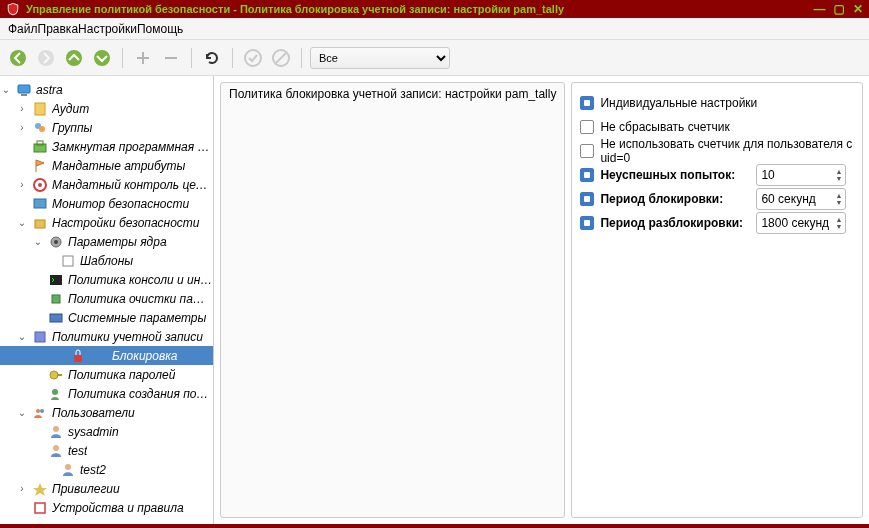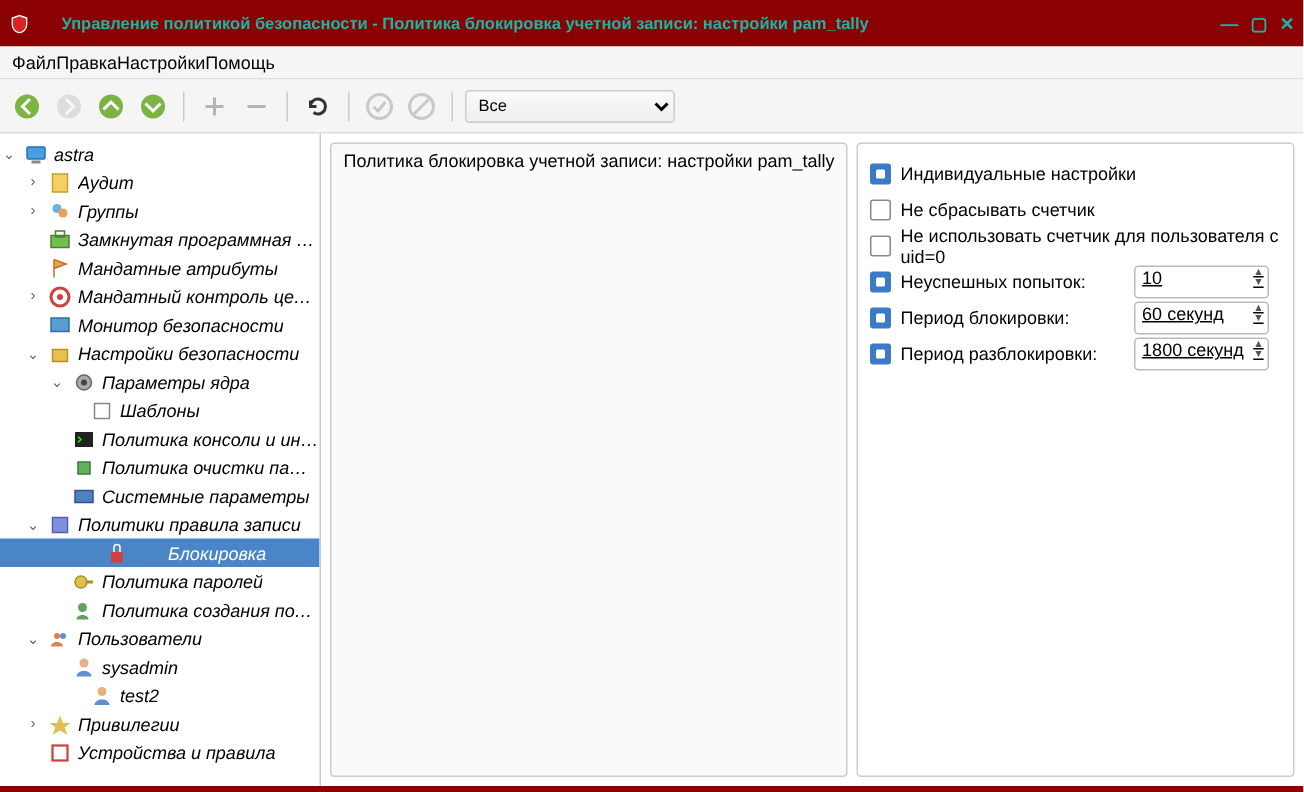--- a/index.html
+++ b/index.html
@@ -1,17 +1,17 @@
 <!DOCTYPE html>
 <html><head>
 <meta charset="utf-8">
 <style>
 * { box-sizing: border-box; margin: 0; padding: 0; }
 body { font-family: "Segoe UI", Tahoma, sans-serif; font-size: 12px; background: #fff; width: 869px; height: 528px; overflow: hidden; display: flex; flex-direction: column; }
-.titlebar { background: #8b0000; color: #14b8a6; height: 31px; display: flex; align-items: center; padding: 0 6px; gap: 15px; }
+.titlebar { background: #8b0000; color: #84cc16; height: 18px; display: flex; align-items: center; padding: 0 6px; }
 .titlebar .shield { width: 14px; height: 14px; margin-right: 6px; }
 .titlebar .title { font-weight: bold; font-size: 11px; flex: 1; }
 .titlebar .win-controls { display: flex; gap: 8px; font-weight: bold; }
 .titlebar .win-controls span { cursor: pointer; }
 .menubar { height: 22px; display: flex; align-items: center; padding: 0 8px; background: #f5f5f5; border-bottom: 1px solid #ddd; }
 .menubar span { cursor: pointer; }
 .toolbar { height: 36px; display: flex; align-items: center; padding: 0 6px; gap: 4px; background: #f5f5f5; border-bottom: 1px solid #ddd; }
 .toolbar .btn { width: 24px; height: 24px; display: flex; align-items: center; justify-content: center; border-radius: 3px; cursor: pointer; }
 .toolbar .sep { width: 1px; height: 20px; background: #ccc; margin: 0 4px; }
 .toolbar .btn.disabled { opacity: 0.4; cursor: default; }
@@ -23,22 +23,22 @@
 .tree-toggle { width: 12px; text-align: center; color: #666; font-size: 10px; flex-shrink: 0; }
 .tree-icon { width: 16px; height: 16px; margin: 0 4px; display: flex; align-items: center; justify-content: center; flex-shrink: 0; }
 .tree-label { overflow: hidden; text-overflow: ellipsis; font-style: italic; }
 .mainpanel { flex: 1; padding: 6px; display: flex; flex-direction: row; gap: 6px; overflow: hidden; }
 .panel-header { border: 1px solid #ccc; border-radius: 3px; padding: 4px 8px; background: #fafafa; }
 .panel-body { border: 1px solid #ccc; border-radius: 3px; padding: 8px; flex: 1; overflow: auto; }
 .row { display: flex; align-items: center; height: 24px; gap: 6px; }
 .checkbox { width: 14px; height: 14px; border: 1px solid #888; border-radius: 2px; display: flex; align-items: center; justify-content: center; flex-shrink: 0; background: #fff; }
 .checkbox.checked { background: #3b7ac7; border-color: #3b7ac7; }
 .checkbox.checked::after { content: ""; width: 6px; height: 6px; background: #fff; border-radius: 1px; }
-.field-label { width: 150px; }
-.spinbox { display: flex; border: 1px solid #bbb; height: 22px; width: 90px; background: #fff; border-radius: 3px; text-decoration: underline; }
+.field-label { width: 150px; font-weight: bold; }
+.spinbox { display: flex; align-items: center; border: 1px solid #bbb; height: 22px; width: 90px; background: #fff; border-radius: 3px; }
 .spinbox span.val { flex: 1; padding: 0 4px; }
 .spinbox .arrows { display: flex; flex-direction: column; font-size: 7px; line-height: 7px; padding-right: 3px; color: #555; }
 .statusbar { height: 4px; background: #8b0000; }
 svg { display: block; }
 </style>
 </head>
 <body>
 
 <div class="titlebar">
   <span class="shield">
@@ -247,21 +247,21 @@
         </span>
         <span class="tree-label">Системные параметры</span>
       </div>
     <div class="tree-item" style="padding-left:16px">
         <span class="tree-toggle">⌄</span>
         <span class="tree-icon">
           <svg width="16" height="16" viewBox="0 0 16 16">
             <rect x="3" y="3" width="10" height="10" fill="#8090e0" stroke="#5060b0"></rect>
           </svg>
         </span>
-        <span class="tree-label">Политики правила записи</span>
+        <span class="tree-label">Политики учетной записи</span>
       </div>
     <div class="tree-item selected" style="padding-left:32px">
         <span class="tree-toggle"></span>
         <span class="tree-icon">
           <svg width="16" height="16" viewBox="0 0 16 16">
             <rect x="4" y="7" width="8" height="7" fill="#d04040"></rect>
             <path d="M6 7 V4 A2 2 0 0 1 10 4 V7" stroke="#fff" fill="none"></path>
           </svg>
         </span>
         <span class="tree-label">Блокировка</span>
@@ -299,20 +299,30 @@
       </div>
     <div class="tree-item" style="padding-left:32px">
         <span class="tree-toggle"></span>
         <span class="tree-icon">
           <svg width="16" height="16" viewBox="0 0 16 16">
             <circle cx="8" cy="5" r="3" fill="#e8b080"></circle>
             <path d="M3 14 C3 9 13 9 13 14" fill="#6090d0"></path>
           </svg>
         </span>
         <span class="tree-label">sysadmin</span>
+      </div>
+    <div class="tree-item" style="padding-left:32px">
+        <span class="tree-toggle"></span>
+        <span class="tree-icon">
+          <svg width="16" height="16" viewBox="0 0 16 16">
+            <circle cx="8" cy="5" r="3" fill="#e8b080"></circle>
+            <path d="M3 14 C3 9 13 9 13 14" fill="#6090d0"></path>
+          </svg>
+        </span>
+        <span class="tree-label">test</span>
       </div>
     <div class="tree-item" style="padding-left:44px">
         <span class="tree-toggle"></span>
         <span class="tree-icon">
           <svg width="16" height="16" viewBox="0 0 16 16">
             <circle cx="8" cy="5" r="3" fill="#e8b080"></circle>
             <path d="M3 14 C3 9 13 9 13 14" fill="#6090d0"></path>
           </svg>
         </span>
         <span class="tree-label">test2</span>

